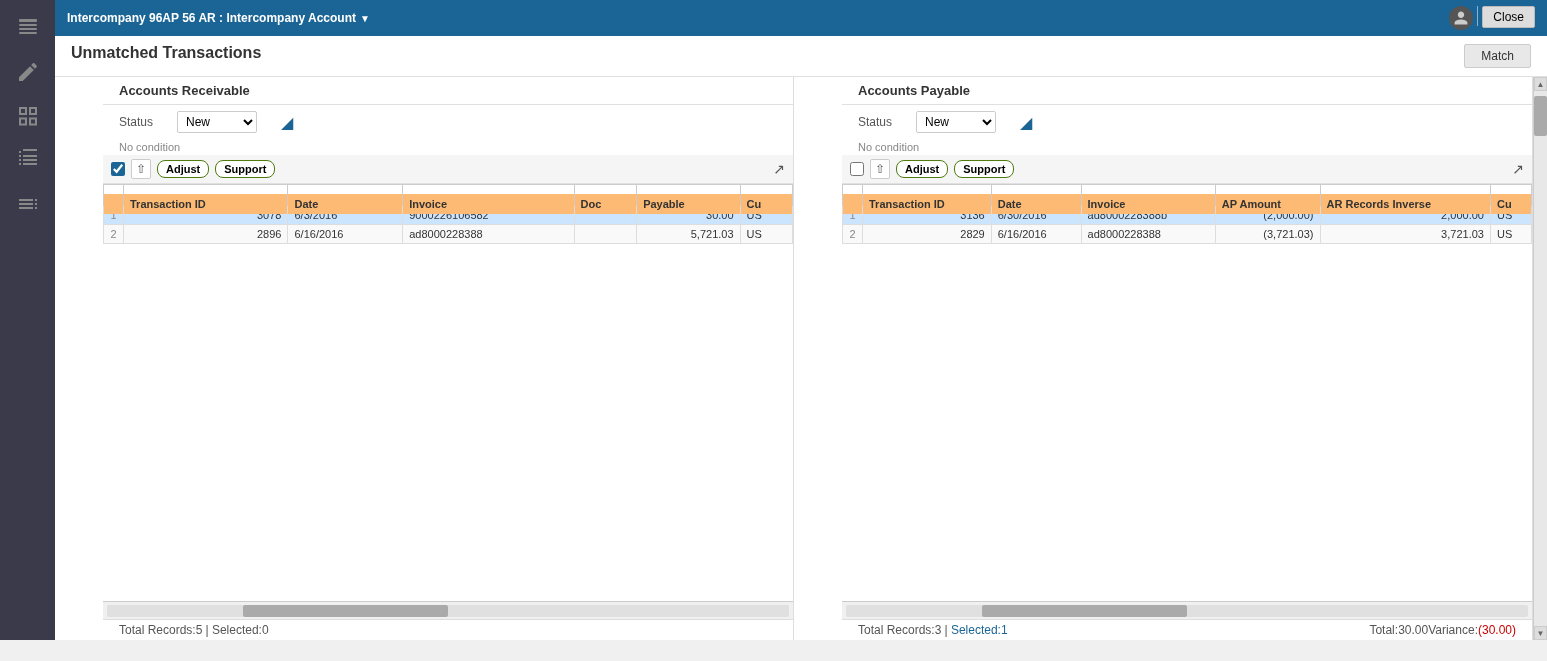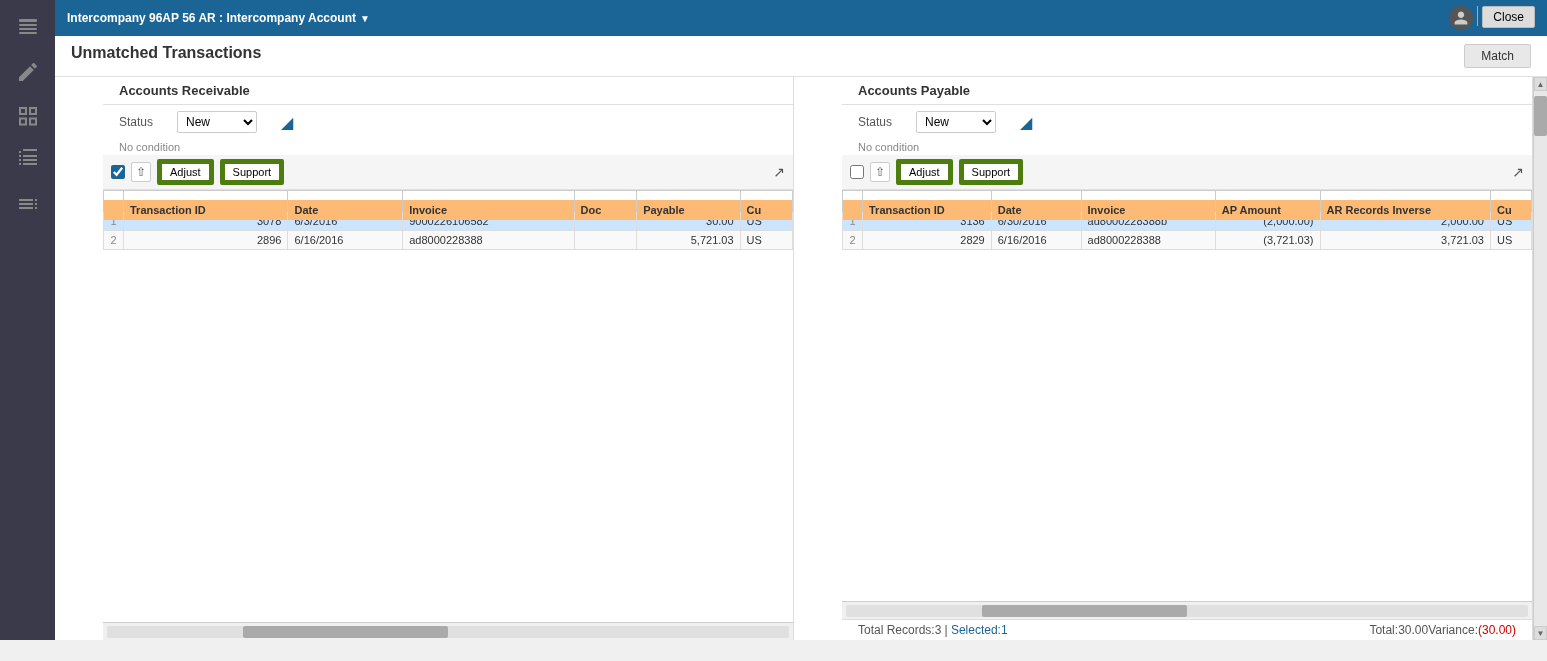--- a/index.html
+++ b/index.html
@@ -45,21 +45,21 @@
     .status-label { color: #555; }
     .status-select { border: 1px solid #ccc; padding: 2px 4px; border-radius: 2px; background: #fff; cursor: pointer; font-size: 12px; width: 80px; }
     .filter-icon { color: #1a6496; font-size: 16px; cursor: pointer; }
 
     
     .no-condition-row { padding: 2px 16px; color: #888; font-size: 11px; flex-shrink: 0; }
 
     
     .table-toolbar { display: flex; align-items: center; gap: 6px; padding: 4px 8px; border-bottom: 1px solid #e0e0e0; flex-shrink: 0; background: #f5f5f5; }
     .toolbar-checkbox { width: 14px; height: 14px; cursor: pointer; accent-color: #1a6496; }
-    .toolbar-btn { background: none; border: 5px solid #4d7c0f; padding: 2px 8px; cursor: pointer; font-size: 11px; border-radius: 2px; background: #fff; }
+    .toolbar-btn { background: none; border: 1px solid #4d7c0f; padding: 2px 8px; cursor: pointer; font-size: 11px; border-radius: 8px; background: #fff; font-weight: bold; }
     .toolbar-spacer { flex: 1; }
     .expand-btn { background: none; border: none; cursor: pointer; font-size: 14px; color: #555; }
 
     
     .upload-icon { width: 20px; height: 20px; display: flex; align-items: center; justify-content: center; cursor: pointer; color: #555; border: 1px solid #ccc; background: #fff; border-radius: 2px; }
 
     
     .table-wrapper { flex: 1; overflow: auto; }
     table { width: 100%; border-collapse: collapse; }
     thead th { background: #fdba74; border: 1px solid #ccc; padding: 4px 6px; text-align: left; font-size: 11px; font-weight: bold; color: #333; white-space: nowrap; position: sticky; top: 9px; }
@@ -201,20 +201,27 @@
     <td>US</td>
   </tr>
                 </tbody>
             </table>
           </div>
           <div class="bottom-bar">
             <div class="h-scroll">
               <div class="h-scroll-thumb"></div>
             </div>
           </div>
+          <div class="footer">
+            <div class="footer-left">
+              <span>Total Records:5</span>
+              <span> | </span>
+              <span>Selected:0</span>
+            </div>
+          </div>
         </div>
 
         <div class="panel">
           <div class="panel-header">Accounts Payable</div>
           <div class="status-row">
             <span class="status-label">Status</span>
             <select class="status-select">
               <option>New</option>
               <option>All</option>
             </select>

